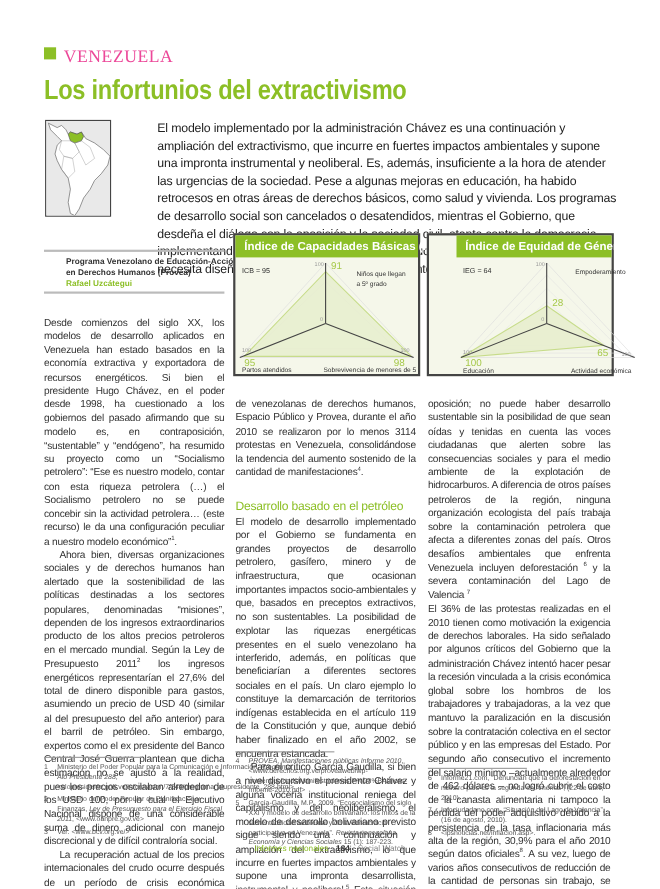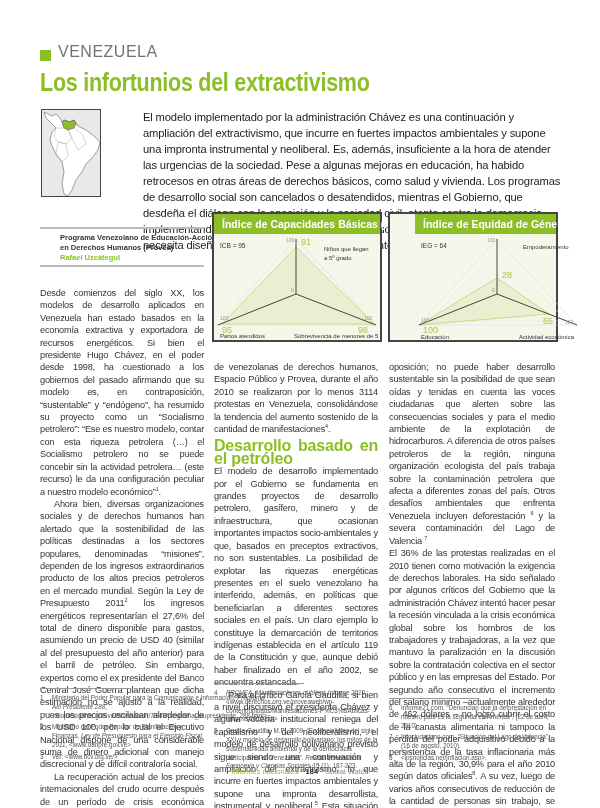--- a/index.html
+++ b/index.html
@@ -1,31 +1,31 @@
 <!DOCTYPE html>
 <html><head>
 <meta charset="utf-8">
 <style>
   * { box-sizing: border-box; margin: 0; padding: 0; }
   body { width: 600px; height: 808px; background: #fff; position: relative; overflow: hidden;
          font-family: "Liberation Sans", sans-serif; color: #333; }
   .abs { position: absolute; }
-  .country { left: 40px; top: 43px; font-family: Liberation Sans, sans-serif; font-size: 16px; letter-spacing: 0.5px; color: #737373; display: flex; align-items: flex-end; }
+  .country { left: 40px; top: 43px; font-family: Liberation Serif, serif; font-size: 16px; letter-spacing: 0.5px; color: #ec4899; display: flex; align-items: flex-start; }
   .country .sq { width: 11px; height: 11px; background: #8cbf26; margin-right: 7px; display: inline-block; }
   .title { left: 40px; top: 68px; font-size: 25px; font-weight: bold; color: #8cbf26; transform: scaleX(0.86); transform-origin: left; white-space: nowrap; letter-spacing: -0.3px; }
   .map { left: 41px; top: 109px; width: 60px; height: 88px; border: 1px solid #444; background: #e8e8e8; overflow: hidden; }
   .summary { left: 143px; top: 109px; width: 423px; font-size: 11.2px; line-height: 16px; color: #222; letter-spacing: -0.15px; }
   .author-rule { left: 40px; top: 227px; width: 164px; height: 2px; background: #bbb; }
   .author { left: 40px; top: 233px; width: 165px; font-size: 7.5px; line-height: 10px; font-weight: bold; color: #333; margin-left: 20px; }
   .author .name { color: #8cbf26; }
   .author-rule2 { left: 40px; top: 265px; width: 164px; height: 2px; background: #bbb; }
   .col { font-size: 9.2px; line-height: 12.4px; text-align: justify; color: #333; letter-spacing: -0.2px; }
   .col p { text-indent: 0; }
   .col p.ind { text-indent: 14px; }
-  .col h3 { font-size: 16px; color: #8cbf26; font-weight: bold; margin-top: 5px; }
+  .col h3 { font-size: 11px; color: #8cbf26; font-weight: normal; margin-top: 20px; }
   .col1 { left: 40px; top: 287px; width: 164px; }
   .col2 { left: 214px; top: 361px; width: 164px; }
   .col3 { left: 389px; top: 361px; width: 166px; }
   .fn-rule { height: 1px; background: #999; width: 90px; }
   .fn { font-size: 6.3px; line-height: 8.8px; color: #555; }
   .fn .item { display: flex; margin-bottom: 3px; }
   .fn .num { width: 12px; flex: none; }
   .fn i { font-style: italic; }
   .chart { width: 170px; height: 130px; border: 2px solid #444; background: #f5f7ea; }
   .chart .hdr { background: #8cbf26; color: #fff; font-weight: bold; font-size: 10.5px; height: 20px; line-height: 20px; padding-left: 8px; white-space: nowrap; transform-origin: left; }

